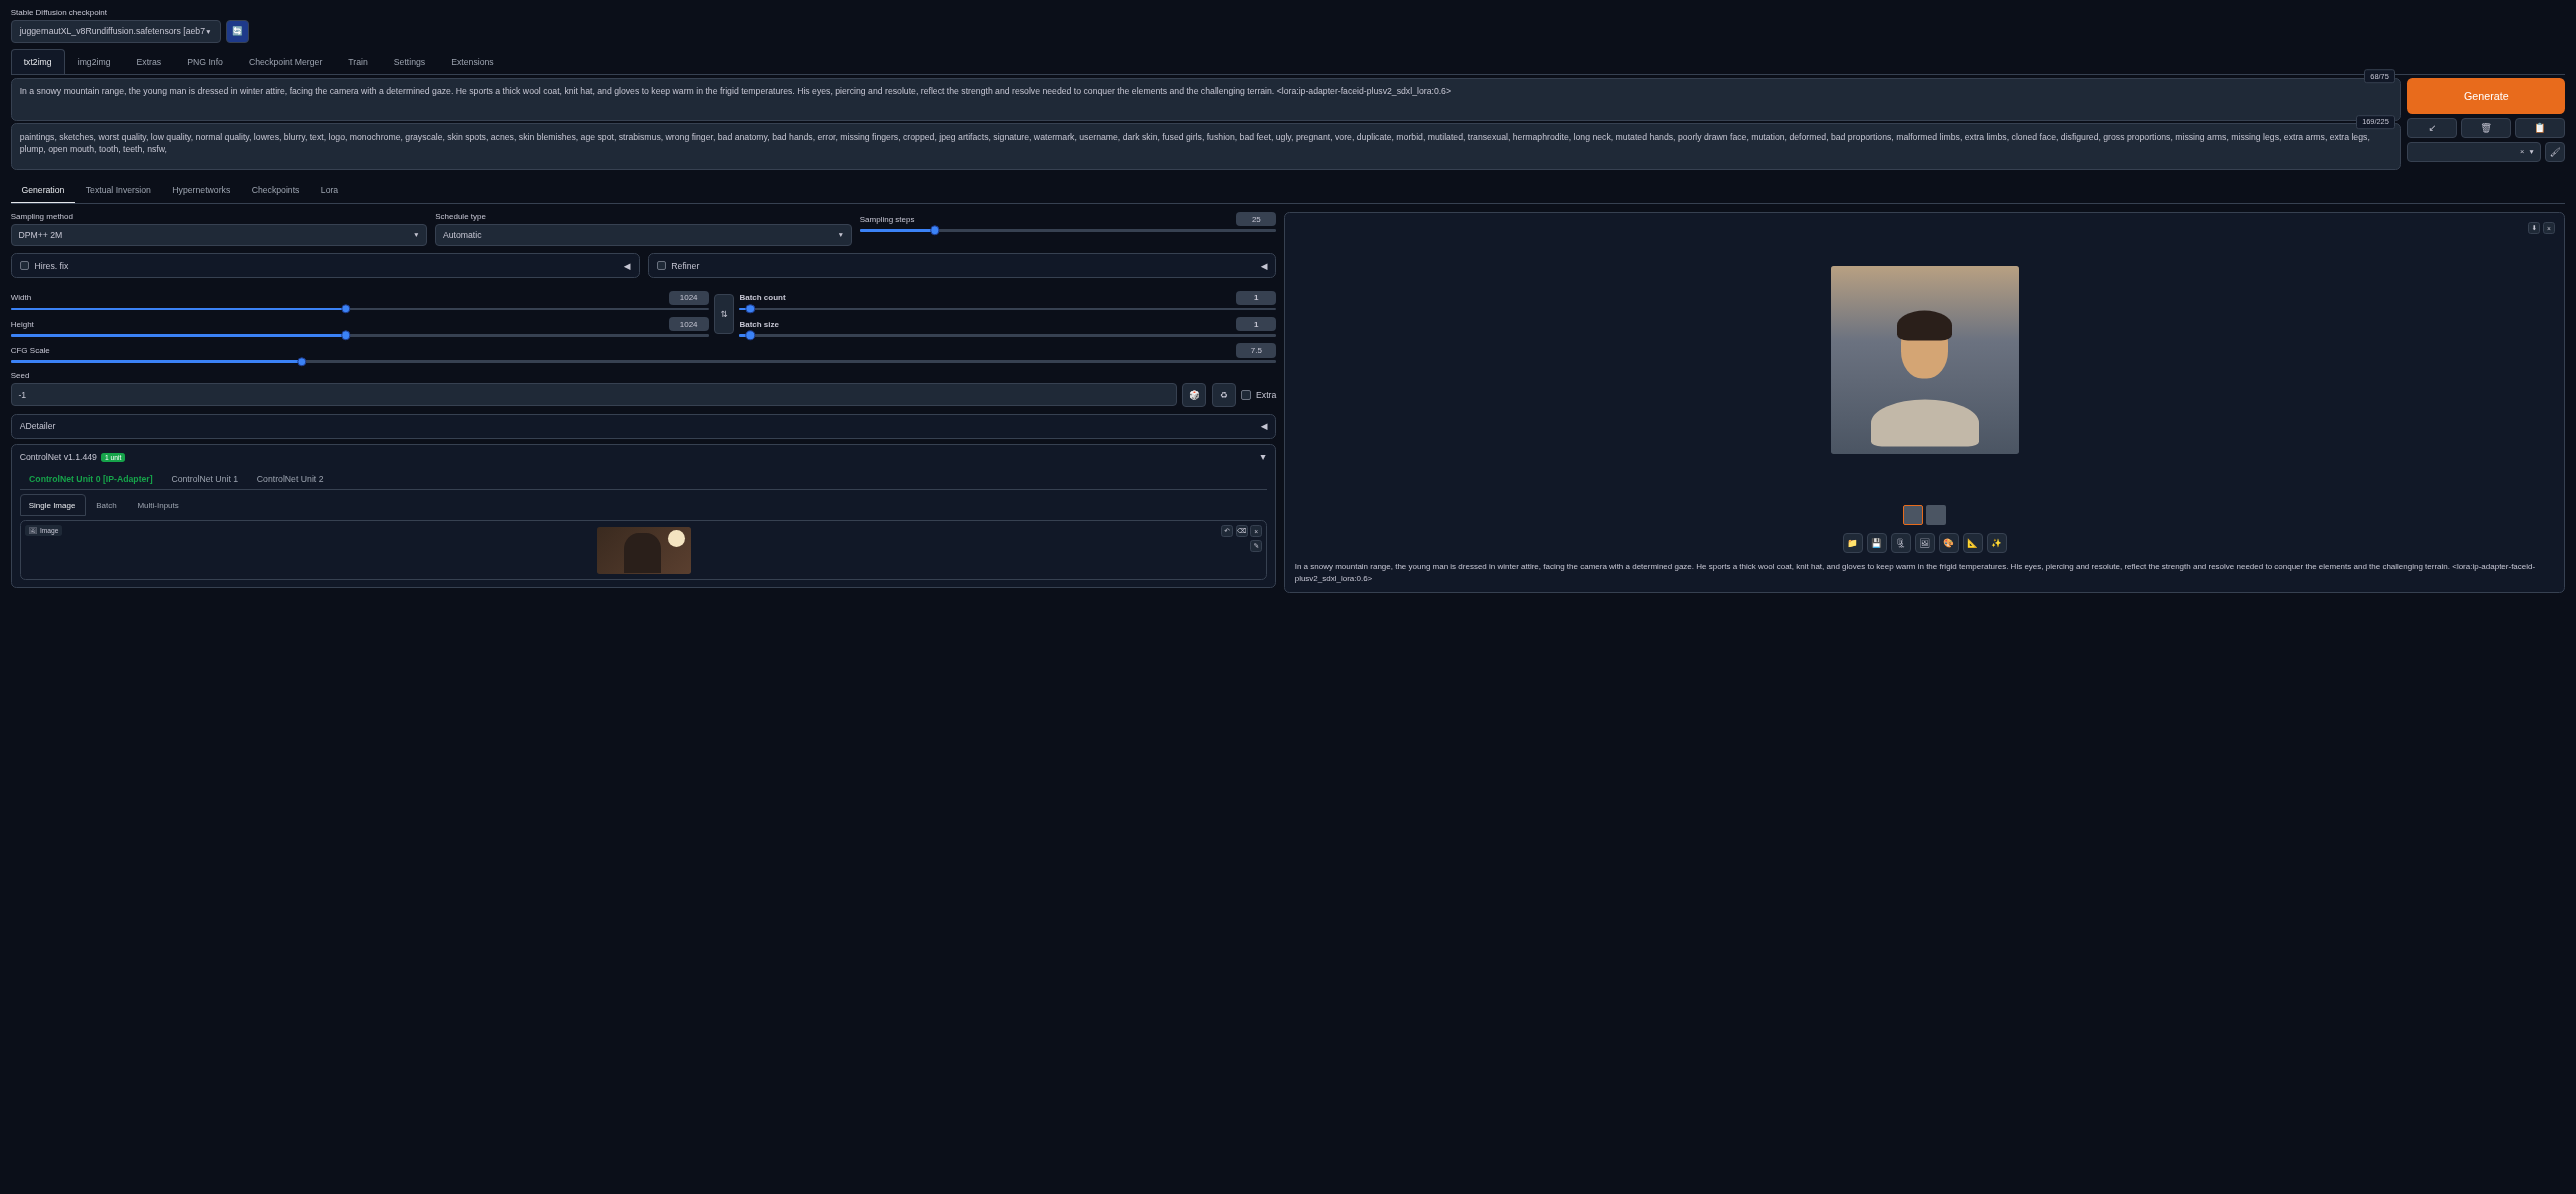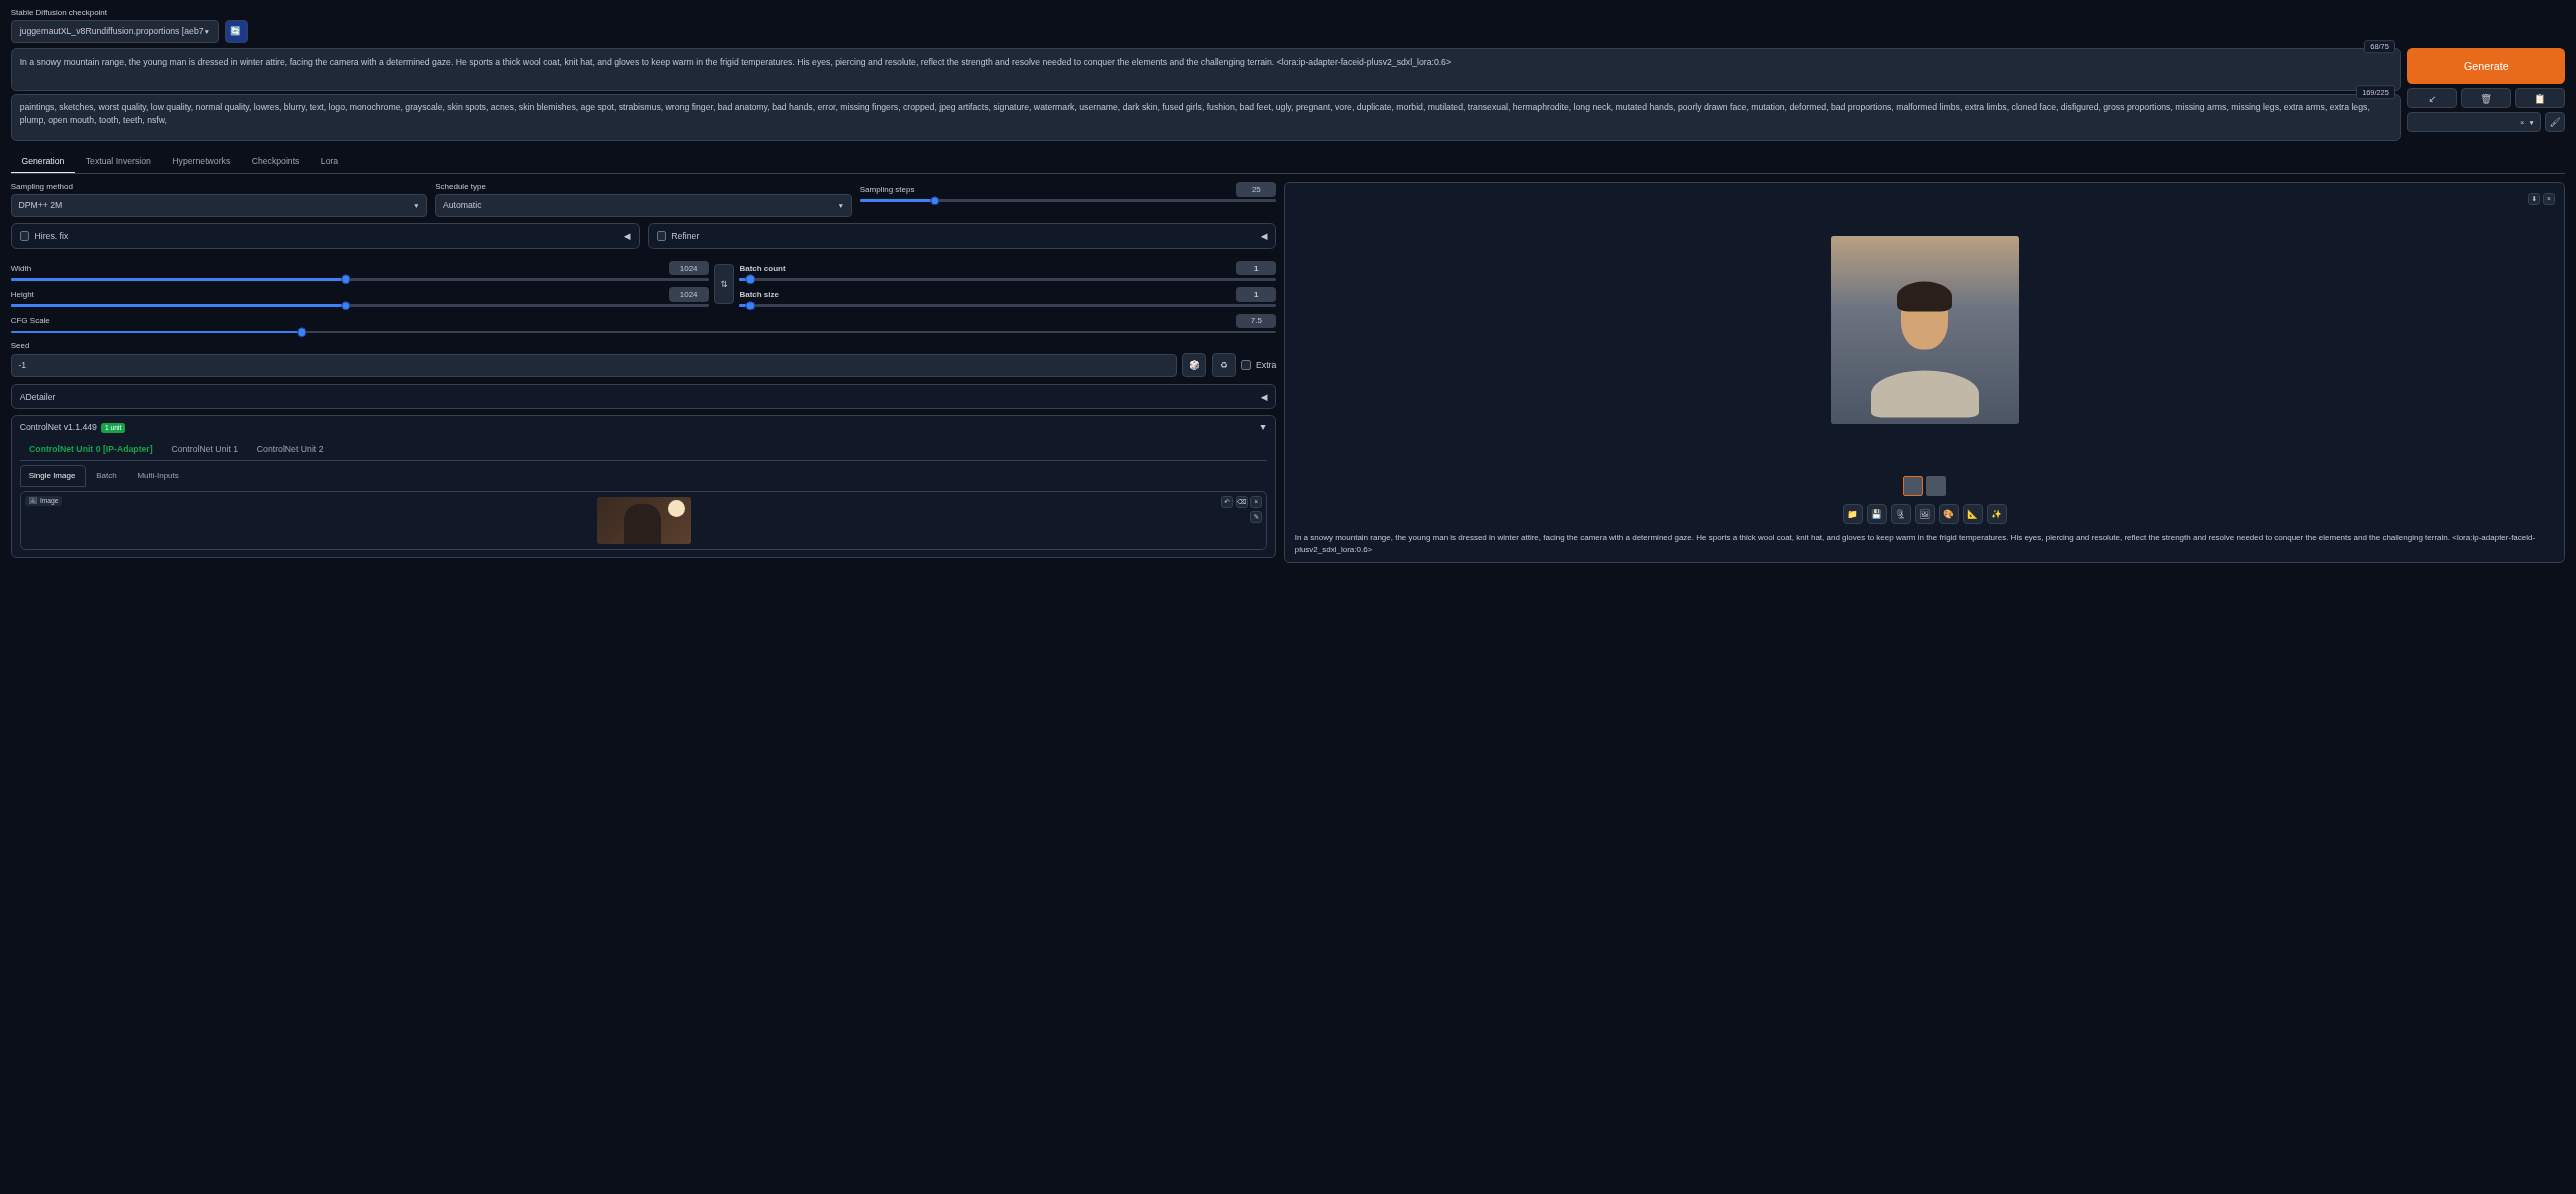--- a/index.html
+++ b/index.html
@@ -80,29 +80,39 @@
 .chevron { font-size: 6.7px; }
 </style>
 </head>
 <body>
 
 <div class="page">
   <div class="header-row">
     <div class="header-label">Stable Diffusion checkpoint</div>
     <div class="header-controls">
       <div class="select-box">
-        <span>juggernautXL_v8Rundiffusion.proportions [aeb7</span>
+        <span>juggernautXL_v8Rundiffusion.safetensors [aeb7</span>
         <span class="chevron">▼</span>
       </div>
       <div class="icon-btn blue-btn">
           <span>🔄</span>
         </div>
     </div>
   </div>
 
+  <div class="tabs">
+    <div class="tab active">txt2img</div>
+    <div class="tab">img2img</div>
+    <div class="tab">Extras</div>
+    <div class="tab">PNG Info</div>
+    <div class="tab">Checkpoint Merger</div>
+    <div class="tab">Train</div>
+    <div class="tab">Settings</div>
+    <div class="tab">Extensions</div>
+  </div>
 
   <div class="main-row">
     <div class="left-col">
       <div class="prompt-wrap">
         <div class="counter">68/75</div>
         <div class="prompt-box" style="min-height:43px">In a snowy mountain range, the young man is dressed in winter attire, facing the camera with a determined gaze. He sports a thick wool coat, knit hat, and gloves to keep warm in the frigid temperatures. His eyes, piercing and resolute, reflect the strength and resolve needed to conquer the elements and the challenging terrain. &lt;lora:ip-adapter-faceid-plusv2_sdxl_lora:0.6&gt;</div>
       </div>
       <div class="prompt-wrap">
         <div class="counter">169/225</div>
         <div class="prompt-box" style="min-height:47px">paintings, sketches, worst quality, low quality, normal quality, lowres, blurry, text, logo, monochrome, grayscale, skin spots, acnes, skin blemishes, age spot, strabismus, wrong finger, bad anatomy, bad hands, error, missing fingers, cropped, jpeg artifacts, signature, watermark, username, dark skin, fused girls, fushion, bad feet, ugly, pregnant, vore, duplicate, morbid, mutilated, transexual, hermaphrodite, long neck, mutated hands, poorly drawn face, mutation, deformed, bad proportions, malformed limbs, extra limbs, cloned face, disfigured, gross proportions, missing arms, missing legs, extra arms, extra legs, plump, open mouth, tooth, teeth, nsfw,</div>

